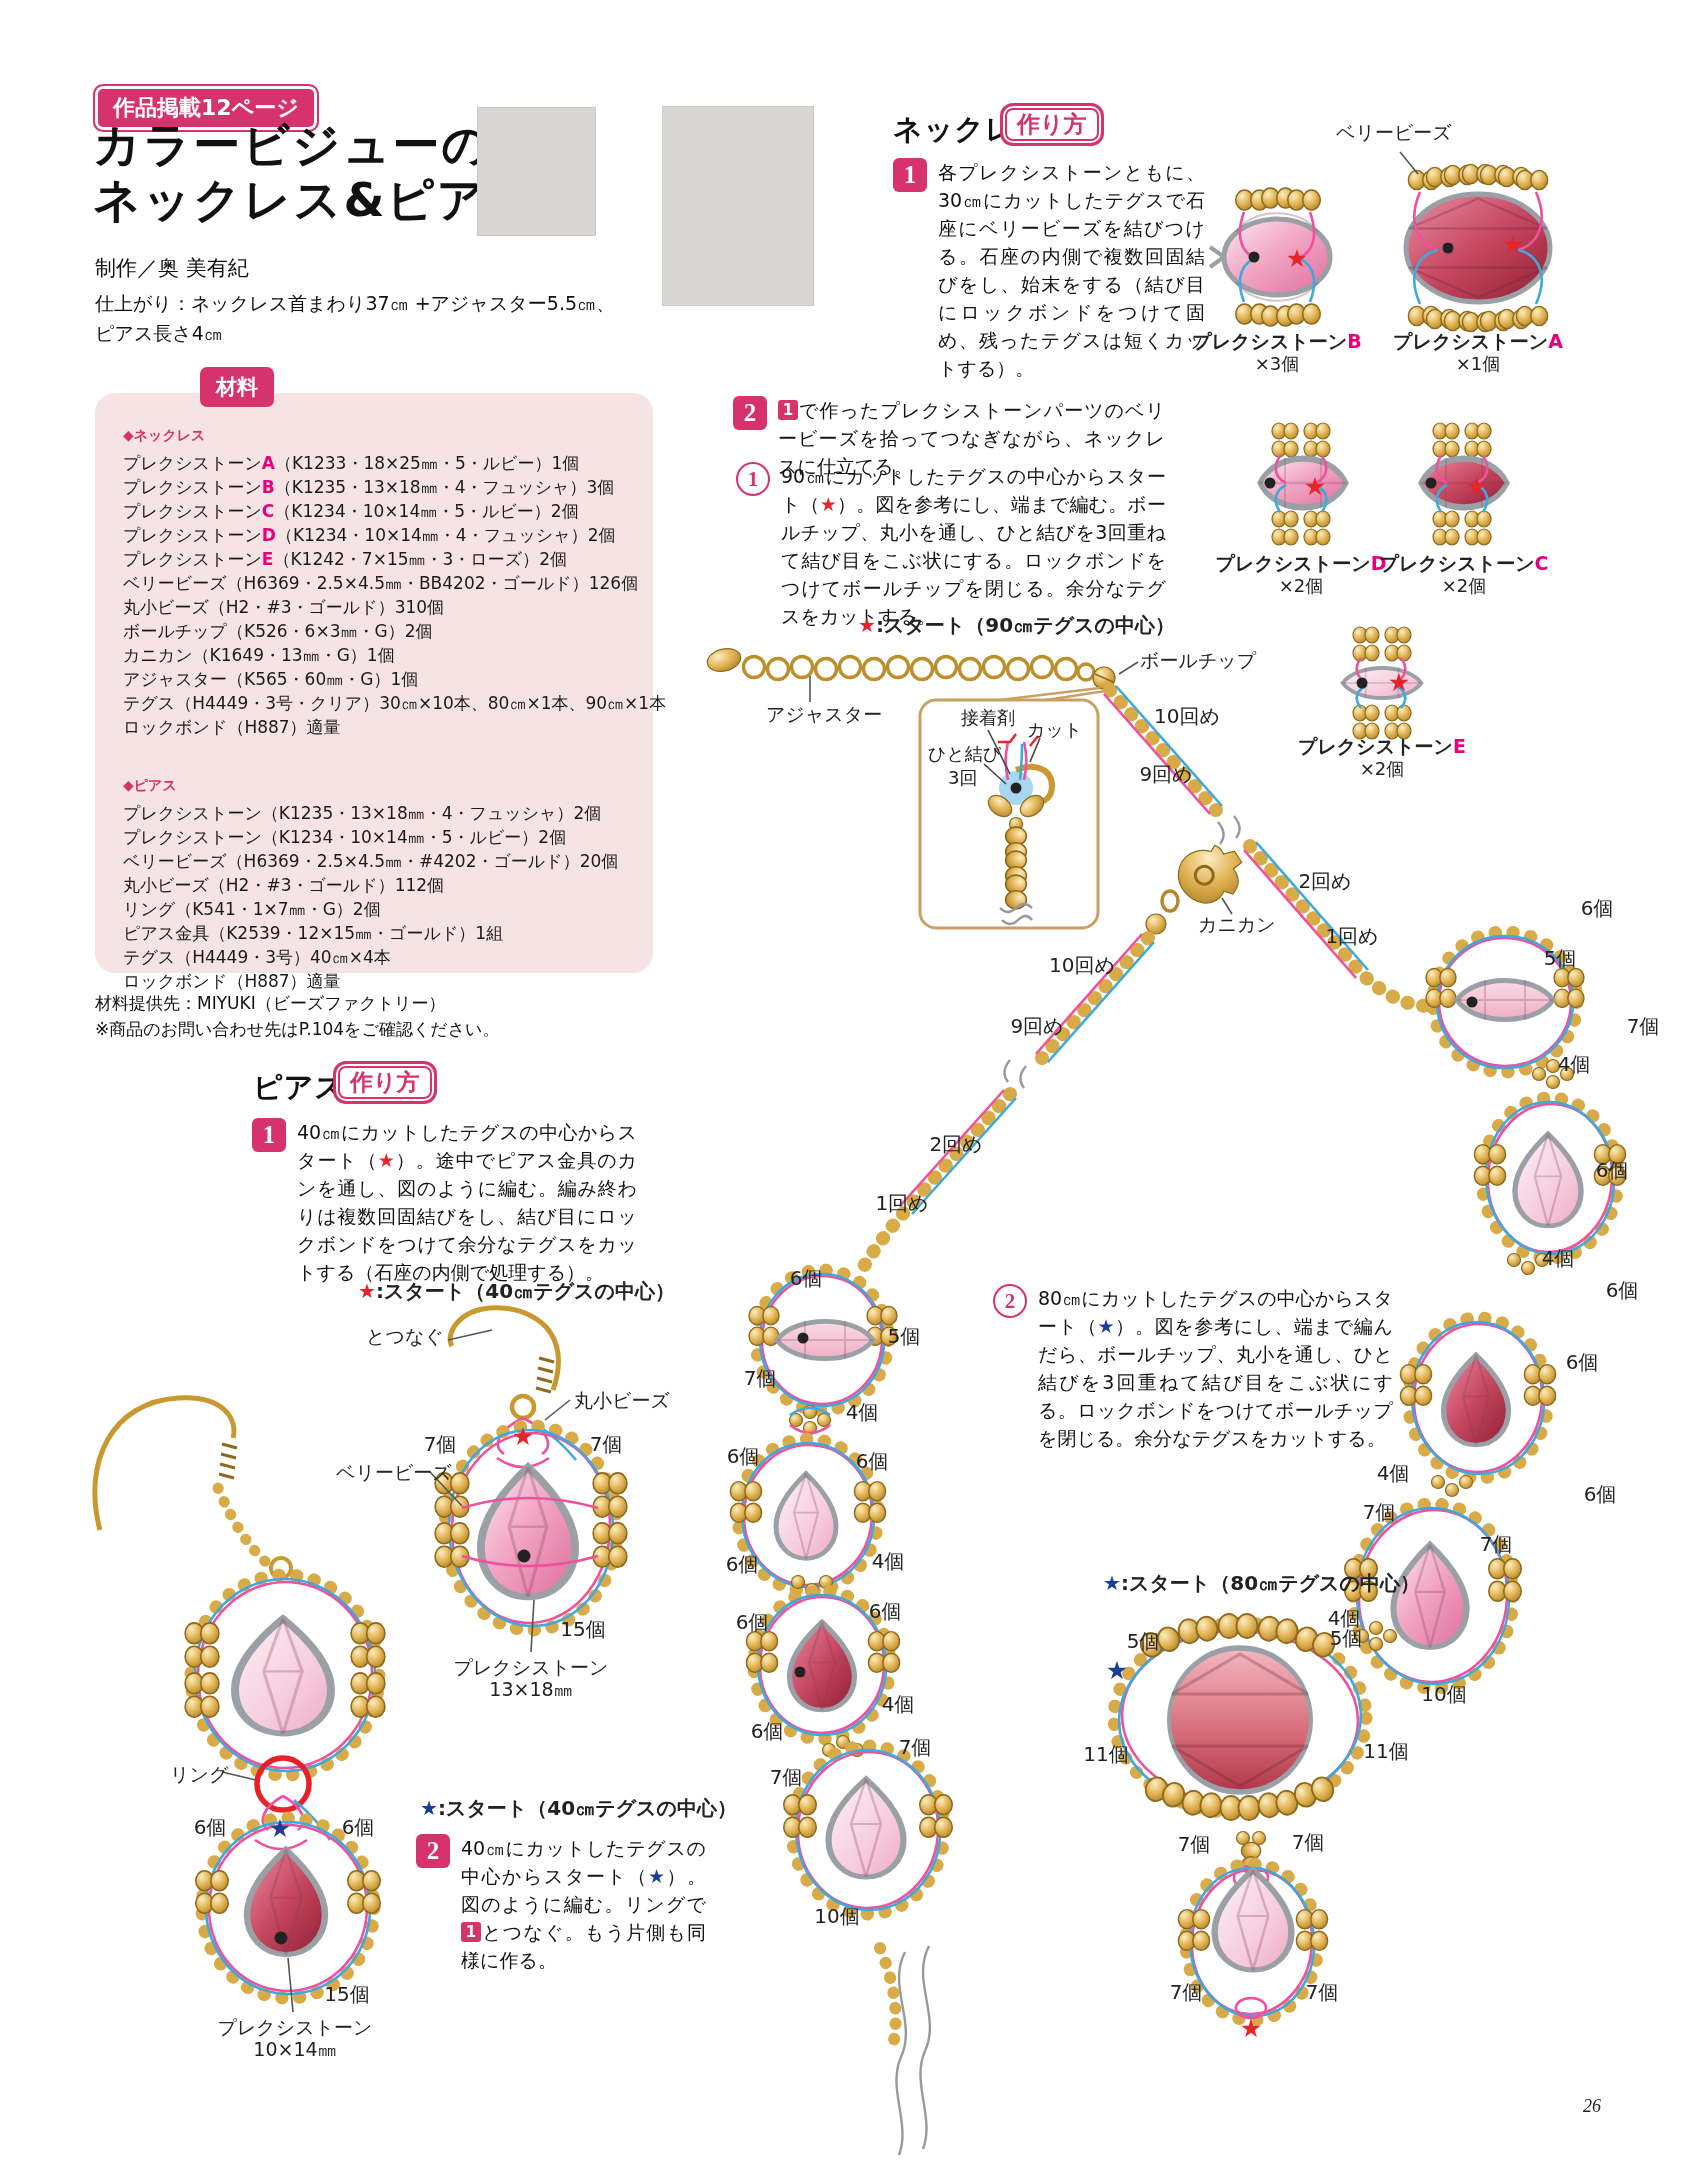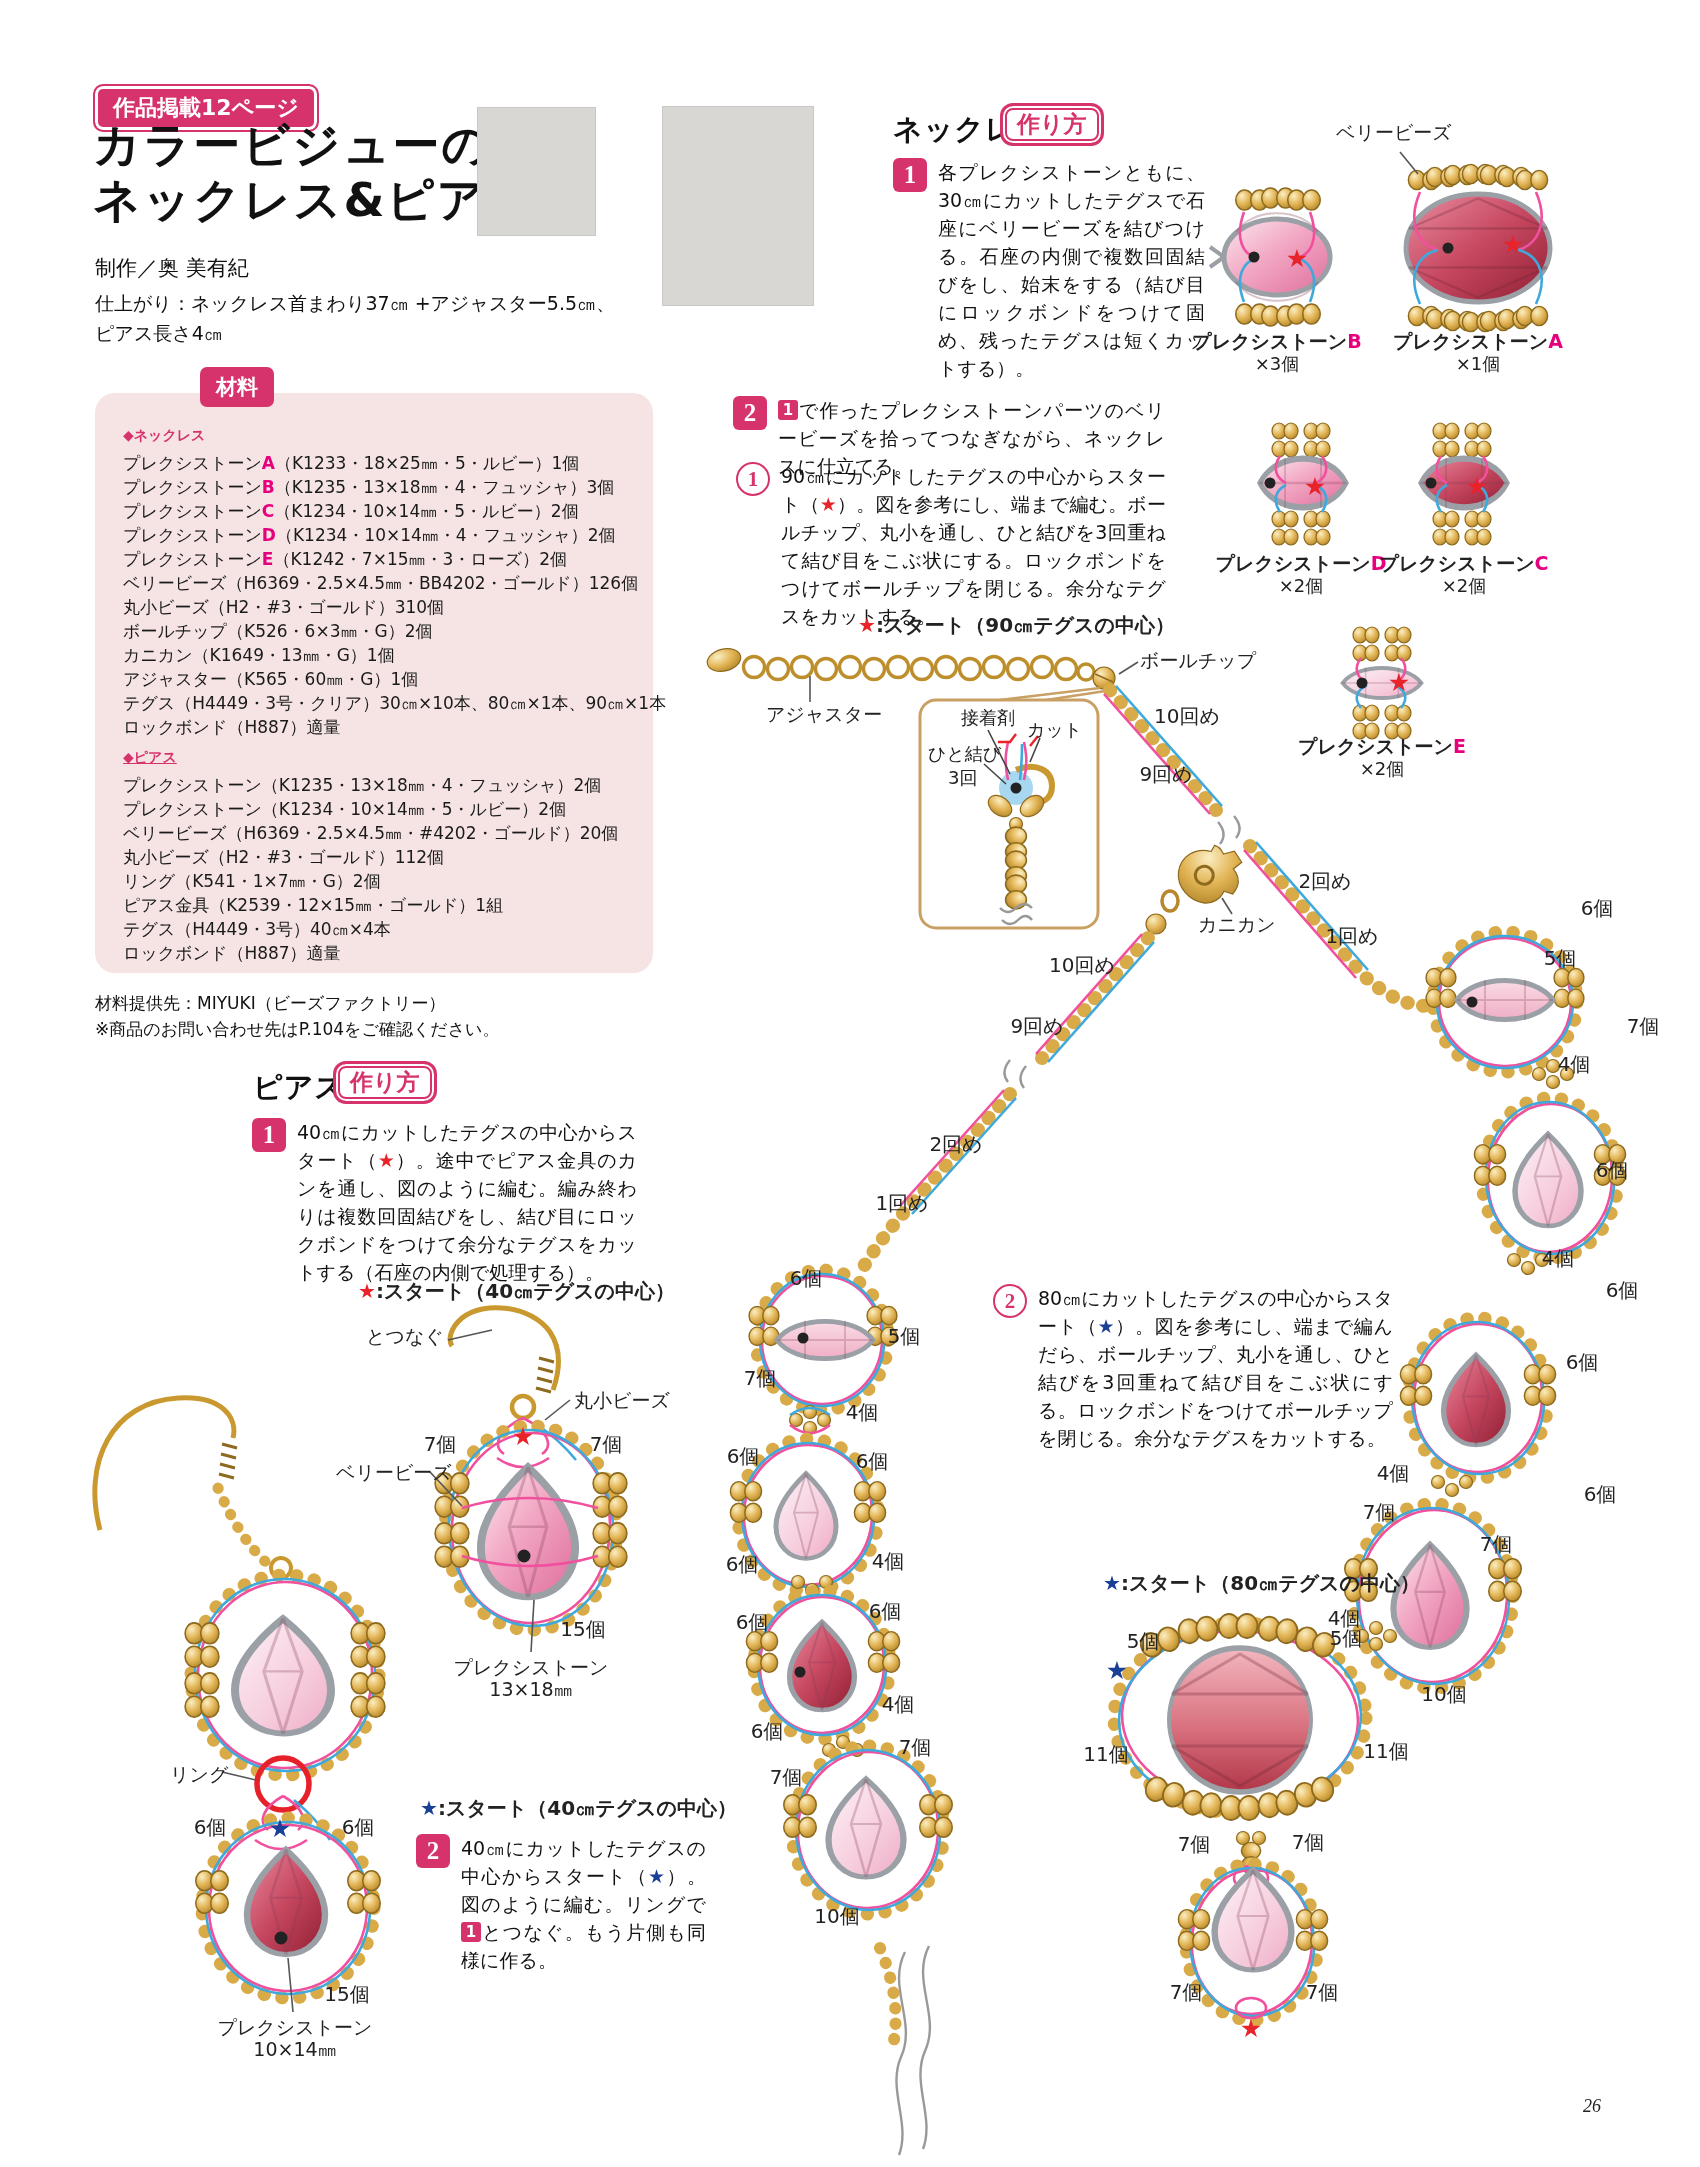--- a/index.html
+++ b/index.html
@@ -14,21 +14,21 @@
   .finish{left:95px;top:288px;font-size:19px;line-height:1.6;}
   
   .photo{background:#d8d7d4;box-shadow:0 0 0 1px #c9c8c5;}
   .photo1{left:478px;top:108px;width:117px;height:127px;}
   .photo2{left:663px;top:107px;width:150px;height:198px;}
   
   .materials{left:95px;top:393px;width:558px;height:580px;background:#f6e4e4;border-radius:20px;}
   .mat-tab{left:200px;top:367px;background:#d6336c;color:#fff;font-weight:700;font-size:21px;
       padding:6px 16px;border-radius:7px;}
   .mat-head{position:relative;margin:34px 0 6px 28px;color:#d6336c;font-weight:700;font-size:14px;}
-  .mh2{margin-top:10px;text-decoration:underline;}
+  .mh2{margin-top:38px;}
   .mat-line{margin-left:28px;font-size:17px;line-height:24px;white-space:nowrap;color:#1a1a1a;}
   .lt{color:#e6007e;font-weight:700;}
   .supplier{left:95px;top:992px;font-size:17px;}
   .note{left:95px;top:1018px;font-size:17px;}
   
   .howto-title{font-size:29px;font-weight:800;letter-spacing:1px;}
   .howto-badge{border:3px solid #d6336c;box-shadow:inset 0 0 0 2px #fff,inset 0 0 0 4px #d6336c;
       color:#d6336c;font-weight:800;font-size:23px;border-radius:13px;padding:3px 14px;background:#fff;}
   .steprow{display:flex;gap:11px;align-items:flex-start;}
   .stepnum{flex:0 0 34px;width:34px;height:34px;background:#d6336c;color:#fff;border-radius:6px;

